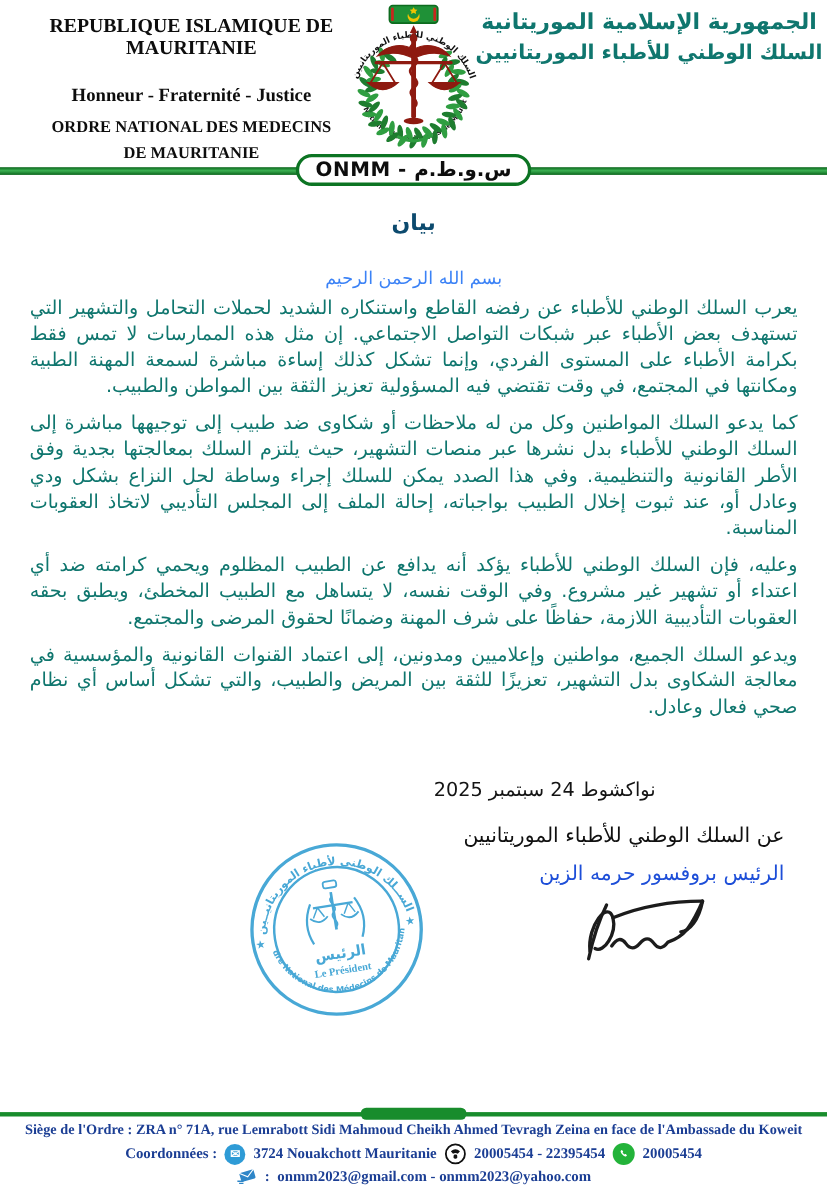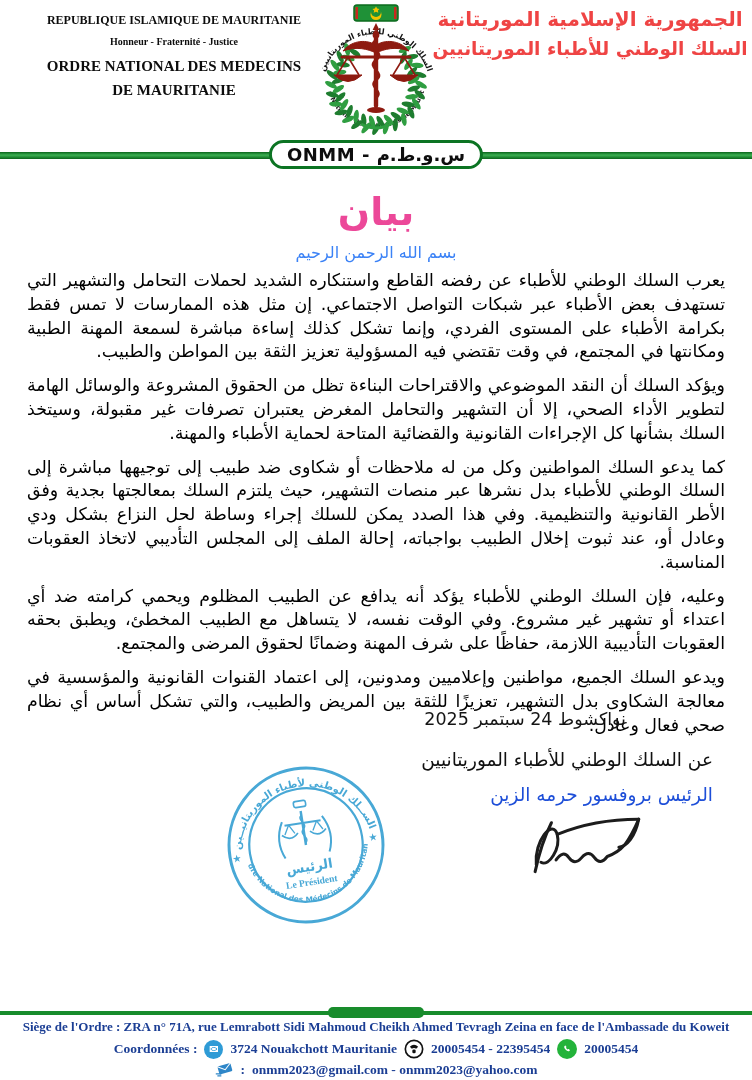--- a/index.html
+++ b/index.html
@@ -3,47 +3,47 @@
 <meta charset="utf-8">
 <style>
   html,body{margin:0;padding:0;}
   body{width:752px;height:1080px;background:#fff;position:relative;overflow:hidden;
        font-family:"DejaVu Sans",sans-serif;color:#161616;}
   .abs{position:absolute;}
 
   
   .hdr-left{left:20px;top:14px;width:308px;text-align:center;
             font-family:"Liberation Serif",serif;font-weight:bold;color:#0d0d0d;}
-  .hl1{font-size:12px;line-height:1.1;font-family:Liberation Serif, serif;}
-  .hl2{font-size:10px;margin-top:9px;text-align:center;}
+  .hl1{font-size:18px;line-height:1.1;font-family:Liberation Serif, serif;}
+  .hl2{font-size:17px;margin-top:23px;text-align:center;}
   .hl3{font-size:15px;margin-top:11px;}
   .hl4{font-size:15px;margin-top:7px;}
 
-  .hdr-right{right:4px;top:6px;width:316px;text-align:center;direction:rtl;color:#ef4444;}
+  .hdr-right{right:4px;top:6px;width:316px;text-align:center;direction:rtl;color:#0f766e;}
   .hr1{font-size:20px;font-weight:bold;line-height:1.3;}
   .hr2{font-size:13.5px;font-weight:bold;margin-top:4px;}
   .hr3{font-size:18.5px;font-weight:bold;margin-top:5px;line-height:1.35;}
 
   .logo-box{left:316px;top:0px;width:120px;height:150px;}
 
   
   .top-rule{left:0;right:0;top:152px;height:7px;
             background:linear-gradient(#0a641b,#3bb052 45%,#0a641b);}
   .onmm-pill{top:140px;left:50%;transform:translateX(-50%);background:#fff;
              border:3px solid #0c7423;border-radius:16px;padding:1px 15px;
              font-weight:bold;font-size:18px;letter-spacing:.5px;color:#0d0d0d;white-space:nowrap;}
 
   
   .doc-title{top:190px;left:0;width:100%;text-align:center;
-             font-size:38px;font-weight:bold;color:#ec4899;}
+             font-size:20px;font-weight:bold;color:#0c4a6e;}
   .basmala{top:243px;left:0;width:100%;text-align:center;font-size:16px;color:#3b82f6;}
   .body-text{top:269px;left:27px;right:27px;direction:rtl;text-align:justify;
-             font-size:17.4px;line-height:23.8px;color:#000000;}
+             font-size:17.4px;line-height:23.8px;color:#0f766e;}
   .body-text p{margin:0 0 10px 0;}
-  .date-line{top:709px;right:126px;font-size:17.5px;direction:rtl;color:#141414;}
+  .date-line{top:709px;right:156px;font-size:17.5px;direction:rtl;color:#141414;}
   .sig-org{top:749px;right:39px;font-size:18.5px;font-weight:normal;direction:rtl;color:#101010;}
   .sig-president{top:784px;right:39px;font-size:18.5px;font-weight:normal;direction:rtl;color:#1d4ed8;}
 
   .stamp-box{left:225px;top:764px;width:162px;height:162px;transform:rotate(-9deg);}
   .sign-box{left:520px;top:808px;width:128px;height:76px;}
 
   
   .bot-rule{left:0;right:0;top:1011px;height:4px;background:#188а2c;background:#188c2c;}
   .bot-notch{top:1007px;left:50%;transform:translateX(-50%);width:96px;height:11px;
              background:#188c2c;border-radius:5px;}
@@ -163,21 +163,20 @@
 </div>
 
 <div class="abs top-rule"></div>
 <div class="abs onmm-pill" dir="ltr">ONMM - س.و.ط.م</div>
 
 <div class="abs doc-title">بيان</div>
 <div class="abs basmala">بسم الله الرحمن الرحيم</div>
 
 <div class="abs body-text">
   <p>يعرب السلك الوطني للأطباء عن رفضه القاطع واستنكاره الشديد لحملات التحامل والتشهير التي تستهدف بعض الأطباء عبر شبكات التواصل الاجتماعي. إن مثل هذه الممارسات لا تمس فقط بكرامة الأطباء على المستوى الفردي، وإنما تشكل كذلك إساءة مباشرة لسمعة المهنة الطبية ومكانتها في المجتمع، في وقت تقتضي فيه المسؤولية تعزيز الثقة بين المواطن والطبيب.</p>
-  <p>ويؤكد السلك أن النقد الموضوعي والاقتراحات البناءة تظل من الحقوق المشروعة والوسائل الهامة لتطوير الأداء الصحي، إلا أن التشهير والتحامل المغرض يعتبران تصرفات غير مقبولة، وسيتخذ السلك بشأنها كل الإجراءات القانونية والقضائية المتاحة لحماية الأطباء والمهنة.</p>
   <p>كما يدعو السلك المواطنين وكل من له ملاحظات أو شكاوى ضد طبيب إلى توجيهها مباشرة إلى السلك الوطني للأطباء بدل نشرها عبر منصات التشهير، حيث يلتزم السلك بمعالجتها بجدية وفق الأطر القانونية والتنظيمية. وفي هذا الصدد يمكن للسلك إجراء وساطة لحل النزاع بشكل ودي وعادل أو، عند ثبوت إخلال الطبيب بواجباته، إحالة الملف إلى المجلس التأديبي لاتخاذ العقوبات المناسبة.</p>
   <p>وعليه، فإن السلك الوطني للأطباء يؤكد أنه يدافع عن الطبيب المظلوم ويحمي كرامته ضد أي اعتداء أو تشهير غير مشروع. وفي الوقت نفسه، لا يتساهل مع الطبيب المخطئ، ويطبق بحقه العقوبات التأديبية اللازمة، حفاظًا على شرف المهنة وضمانًا لحقوق المرضى والمجتمع.</p>
   <p>ويدعو السلك الجميع، مواطنين وإعلاميين ومدونين، إلى اعتماد القنوات القانونية والمؤسسية في معالجة الشكاوى بدل التشهير، تعزيزًا للثقة بين المريض والطبيب، والتي تشكل أساس أي نظام صحي فعال وعادل.</p>
 </div>
 
 <div class="abs date-line">نواكشوط 24 سبتمبر 2025</div>
 <div class="abs sig-org">عن السلك الوطني للأطباء الموريتانيين</div>
 <div class="abs sig-president">الرئيس بروفسور حرمه الزين</div>
 
 <div class="abs stamp-box">

